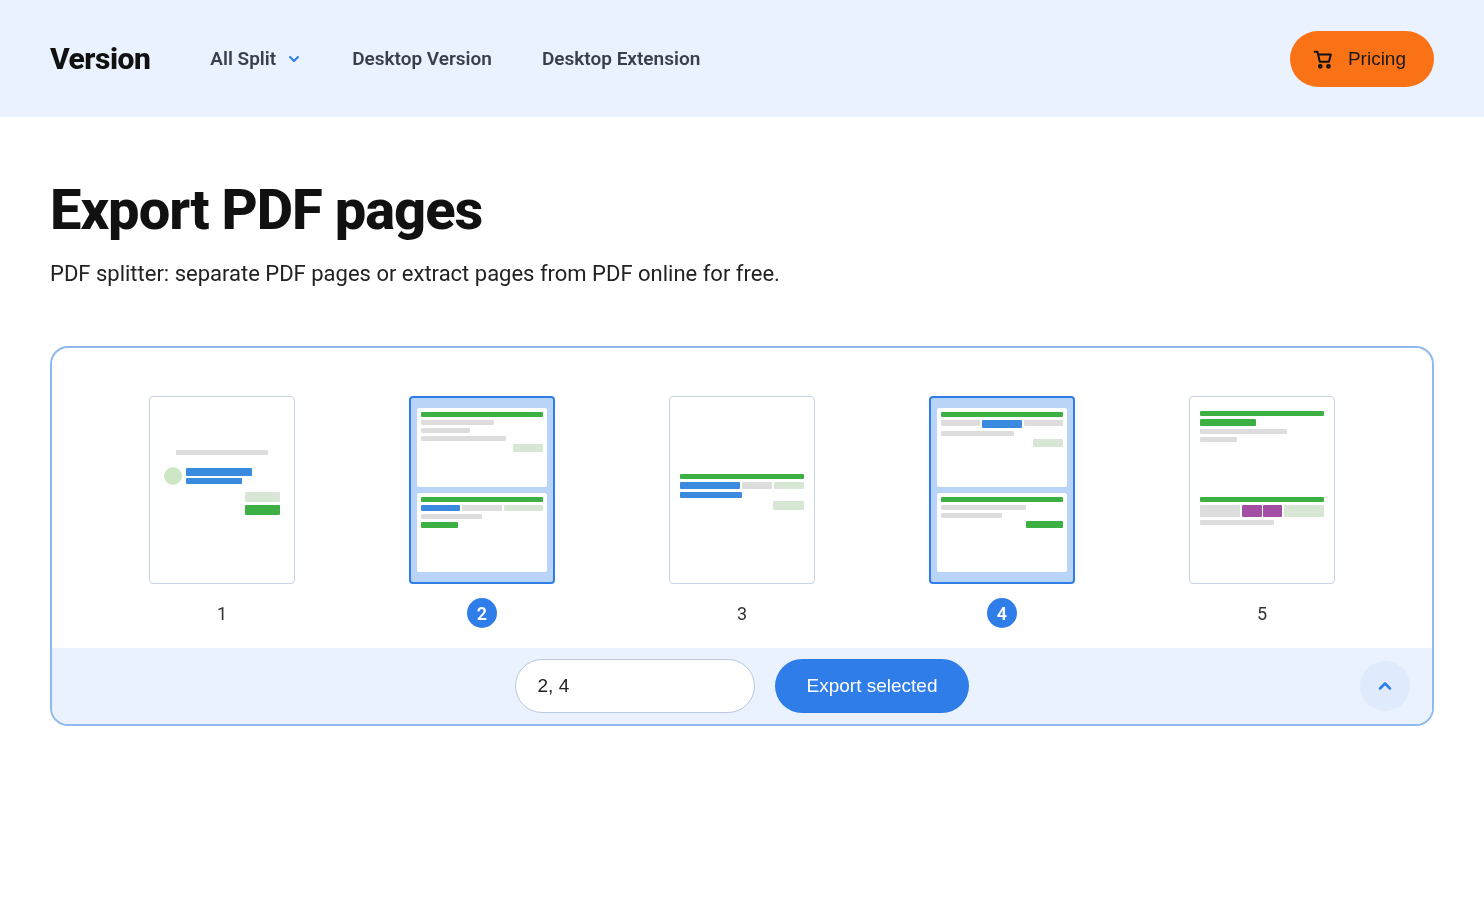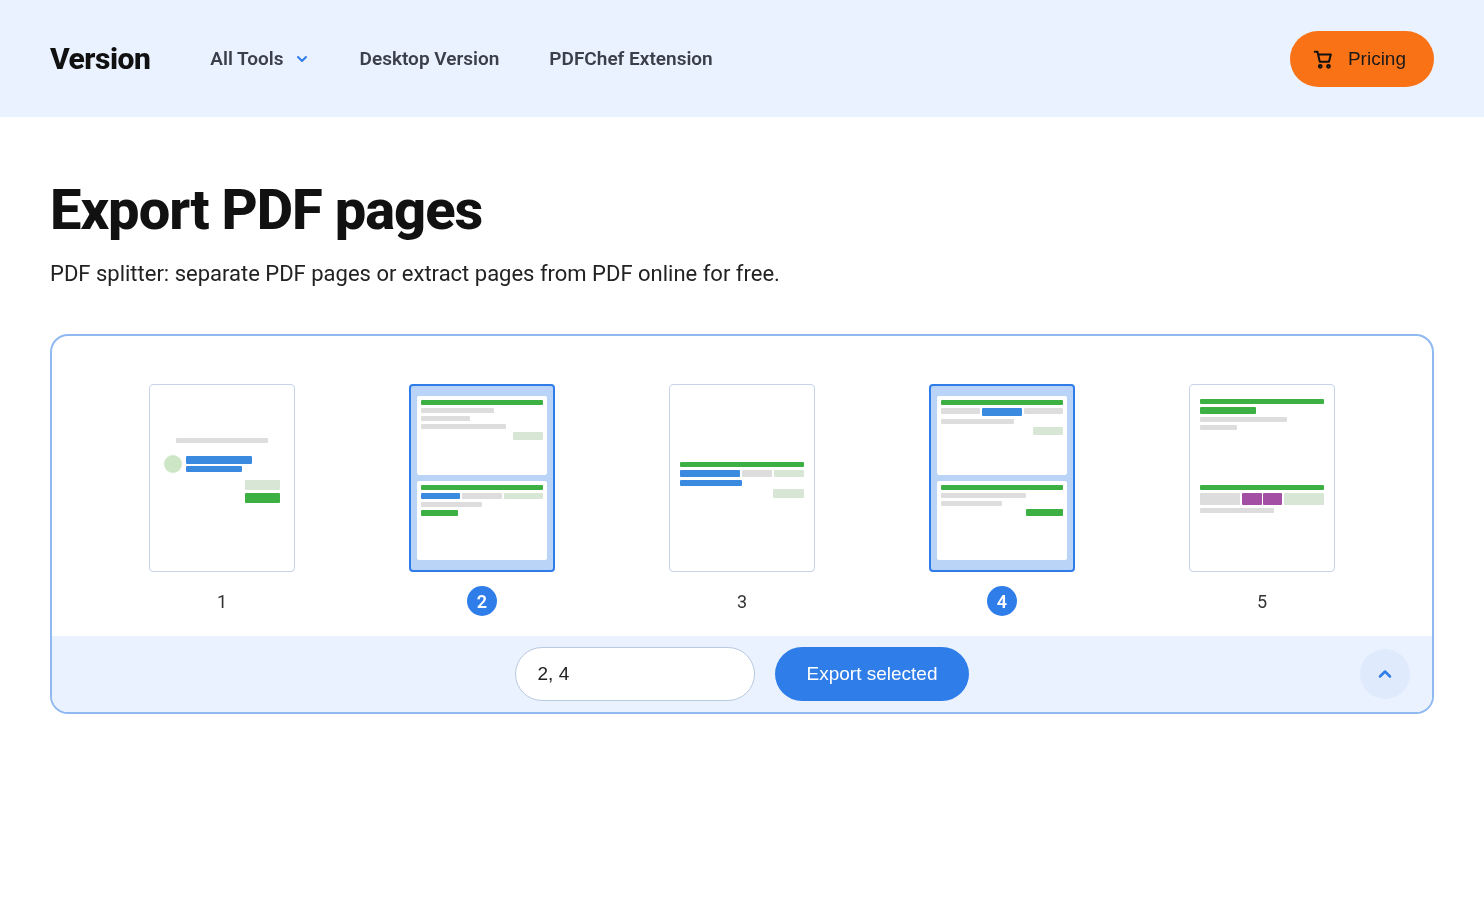--- a/index.html
+++ b/index.html
@@ -68,21 +68,21 @@
   .page-title {
     font-size: 56px;
     font-weight: 800;
     color: #111;
     letter-spacing: -1px;
     margin-bottom: 18px;
   }
   .page-subtitle {
     font-size: 22px;
     color: #222;
-    margin-bottom: 48px;
+    margin-bottom: 60px;
   }
 
   
   .work-area {
     border: 2px solid #8fb9f0;
     border-radius: 18px;
     overflow: hidden;
     background: #fff;
   }
   .thumbs-row {
@@ -197,27 +197,27 @@
     border: none;
   }
 </style>
 </head>
 <body>
 
 <div class="header">
   <div class="logo">Version</div>
   <div class="nav">
     <div class="nav-item">
-      <span>All Tools</span>
+      <span>All Split</span>
       <svg class="chevron-down" viewBox="0 0 24 24" fill="none" stroke="#2f7de9" stroke-width="3" stroke-linecap="round" stroke-linejoin="round">
           <polyline points="6 9 12 15 18 9"></polyline>
         </svg>
     </div>
     <div class="nav-item">Desktop Version</div>
-    <div class="nav-item">PDFChef Extension</div>
+    <div class="nav-item">Desktop Extension</div>
   </div>
   <div class="header-right">
     <button class="pricing-btn">
       <svg width="22" height="22" viewBox="0 0 24 24" fill="none" stroke="#111" stroke-width="2.2" stroke-linecap="round" stroke-linejoin="round">
           <circle cx="9" cy="20" r="1.5"></circle>
           <circle cx="18" cy="20" r="1.5"></circle>
           <path d="M3 4h3l2.5 11h10l2-8H7"></path>
         </svg>
       <span>Pricing</span>
     </button>

